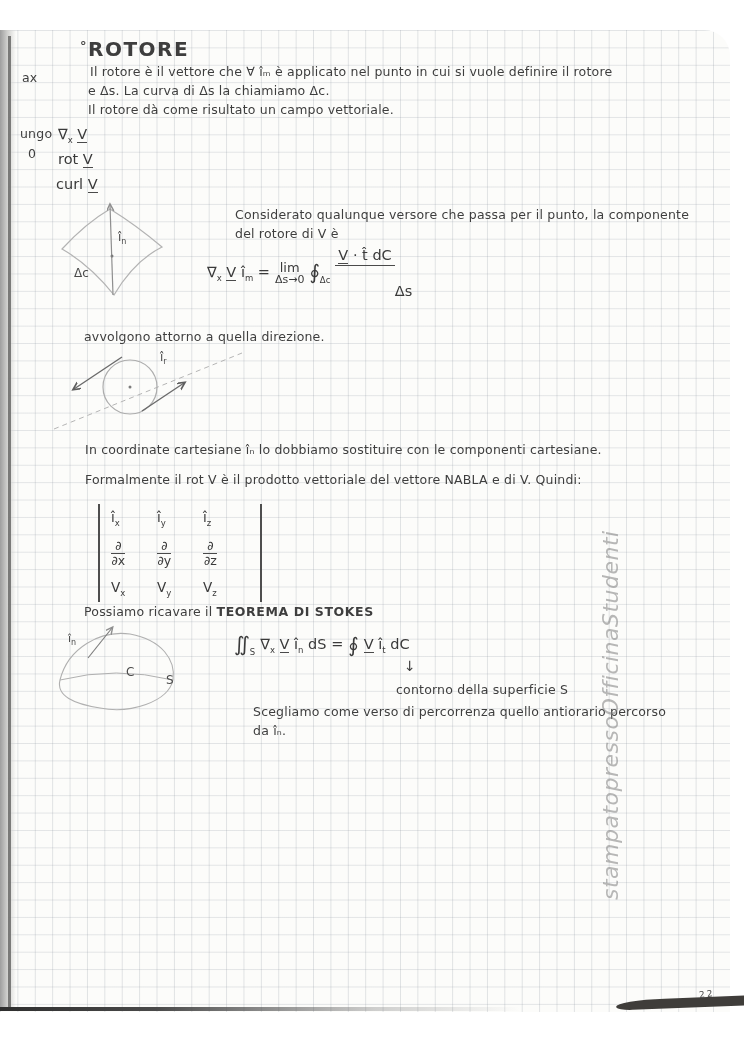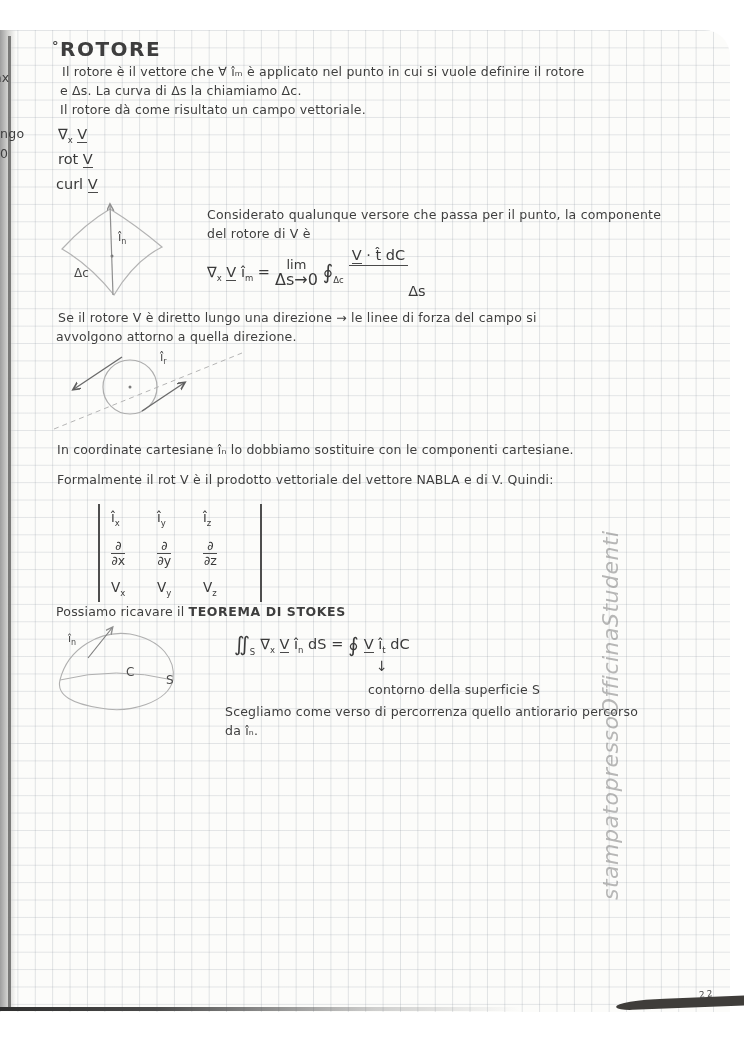--- a/index.html
+++ b/index.html
@@ -15,28 +15,28 @@
         border-top-right-radius:26px;}
   .edge-left{left:0;top:30px;width:16px;height:980px;
         background:linear-gradient(to right,#9e9e9e,#cfcfcd 45%,rgba(255,255,255,0));}
   .edge-left-line{left:8px;top:36px;width:3px;height:972px;background:#5a5a58;opacity:.75;}
   .edge-bottom{left:0;top:1007px;width:520px;height:4px;
         background:linear-gradient(to right,#2e2e2e,#4a4a4a 30%,rgba(120,120,120,.35) 72%,transparent);}
   .corner-br{left:616px;top:998px;width:130px;height:10px;background:#3f3d3a;
         transform:rotate(-2.2deg);border-radius:60% 0 0 20%/100% 0 0 60%;}
   .right-gap{left:730px;top:0;width:14px;height:1052px;background:#ffffff;}
 
-  .hw{color:#3e3e3e;font-size:12.5px;letter-spacing:.2px;white-space:nowrap;}
+  .hw{color:#3e3e3e;font-size:12.5px;letter-spacing:.2px;white-space:nowrap;padding-left:28px;}
   .hw-lg{font-size:20px;letter-spacing:1.5px;font-weight:bold;}
   .ul{border-bottom:1.4px solid #4a4a4a;padding-bottom:0;}
   sub{font-size:8.5px;letter-spacing:0;}
   .frm{font-size:14.5px;color:#3a3a3a;display:flex;align-items:center;gap:5px;white-space:nowrap;}
   .bigop{font-size:20px;line-height:1;}
   .stack{display:inline-flex;flex-direction:column;align-items:center;line-height:1.05;font-size:13px;}
-  .stack .under{font-size:16px;}
+  .stack .under{font-size:11px;}
   .frac{display:inline-flex;align-items:flex-start;line-height:1.15;}
   .frac .top{border-bottom:1.3px solid #4a4a4a;padding:0 3px 1px 3px;}
   .frac .bot{padding-top:1px;margin-top:35px;}
   .matrix{display:flex;gap:7px;align-items:stretch;padding-left:26px;}
   .vbar{width:2px;background:#4e4e4e;margin:1px 0;}
   .mgrid{display:grid;grid-template-columns:repeat(3,46px);grid-template-rows:26px 44px 26px;
          align-items:center;justify-items:start;color:#3a3a3a;font-size:13.5px;padding:2px 4px;}
   .pfrac{display:inline-flex;flex-direction:column;align-items:center;line-height:1.1;font-size:12.5px;}
   .pfrac .top{border-bottom:1.2px solid #4a4a4a;padding:0 4px;}
   .watermark{left:598px;top:520px;width:40px;height:380px;
@@ -107,21 +107,20 @@
       <span>lim</span>
       <span class="under">Δs→0</span>
     </span>
     <span><span class="bigop">∮</span><sub>Δc</sub></span>
     <span class="frac">
       <span class="top"><span class="ul">V</span> <span>· t̂ dC</span></span>
       <span class="bot">Δs</span>
     </span>
   </div>
 
-  <div class="abs hw" style="left:58px;top:310px;">Se il rotore V è diretto lungo una direzione → le linee di forza del campo si</div>
   <div class="abs hw" style="left:56px;top:329px;">avvolgono attorno a quella direzione.</div>
 
   <svg class="abs" style="left:48px;top:345px;" width="200" height="90" viewBox="0 0 200 90">
     <line x1="6" y1="84" x2="194" y2="8" stroke="#b5b5b5" stroke-width="1" stroke-dasharray="5,4"></line>
     <circle cx="82" cy="42" r="27" fill="none" stroke="#adadad" stroke-width="1.2"></circle>
     <circle cx="82" cy="42" r="1.5" fill="#7c7c7c"></circle>
     <line x1="74" y1="12" x2="26" y2="44" stroke="#6a6a6a" stroke-width="1.3" marker-end="url(#ahd)"></line>
     <line x1="94" y1="66" x2="136" y2="38" stroke="#6a6a6a" stroke-width="1.3" marker-end="url(#ahd)"></line>
     <text x="112" y="16" font-size="12"><tspan>î</tspan><tspan baseline-shift="-3" font-size="8">r</tspan></text>
   </svg>

